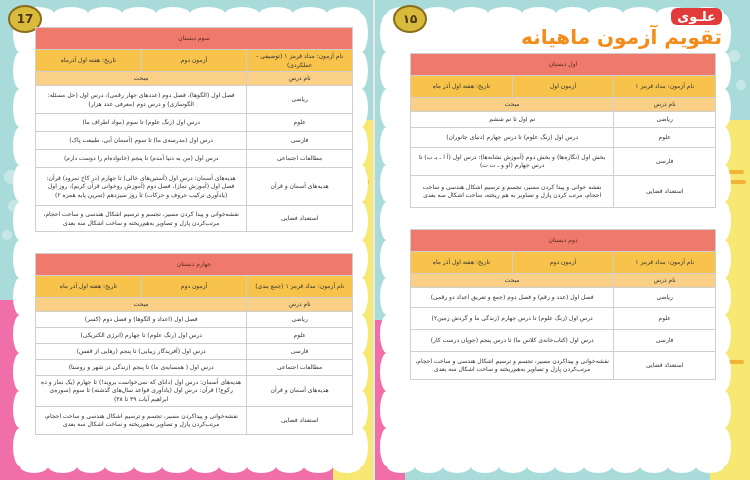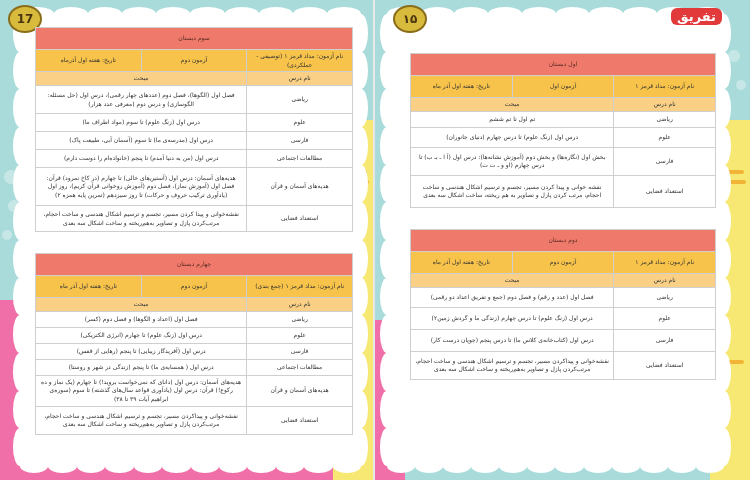--- a/index.html
+++ b/index.html
@@ -296,21 +296,22 @@
           <span></span>
           <span></span>
           <span></span>
           <span></span>
           <span></span>
           <span></span>
         </div>
     </div>
 
     <div class="page-badge">۱۵</div>
-    <div class="brand-tag">تفریق</div>
+    <div class="brand-tag">علـوی</div>
+    <div class="page-title">تقویم آزمون ماهیانه</div>
 
     <table class="exam t1" style="left:35px">
       <tbody>
           <tr class="grade-row">
         <td colspan="3">اول دبستان</td>
       </tr>
       <tr class="meta-row">
         <td class="subj" style="width:70px">نام آزمون: مداد قرمز ۱</td>
         <td>آزمون اول</td>
         <td style="width:92px">تاریخ: هفته اول آذر ماه</td>

